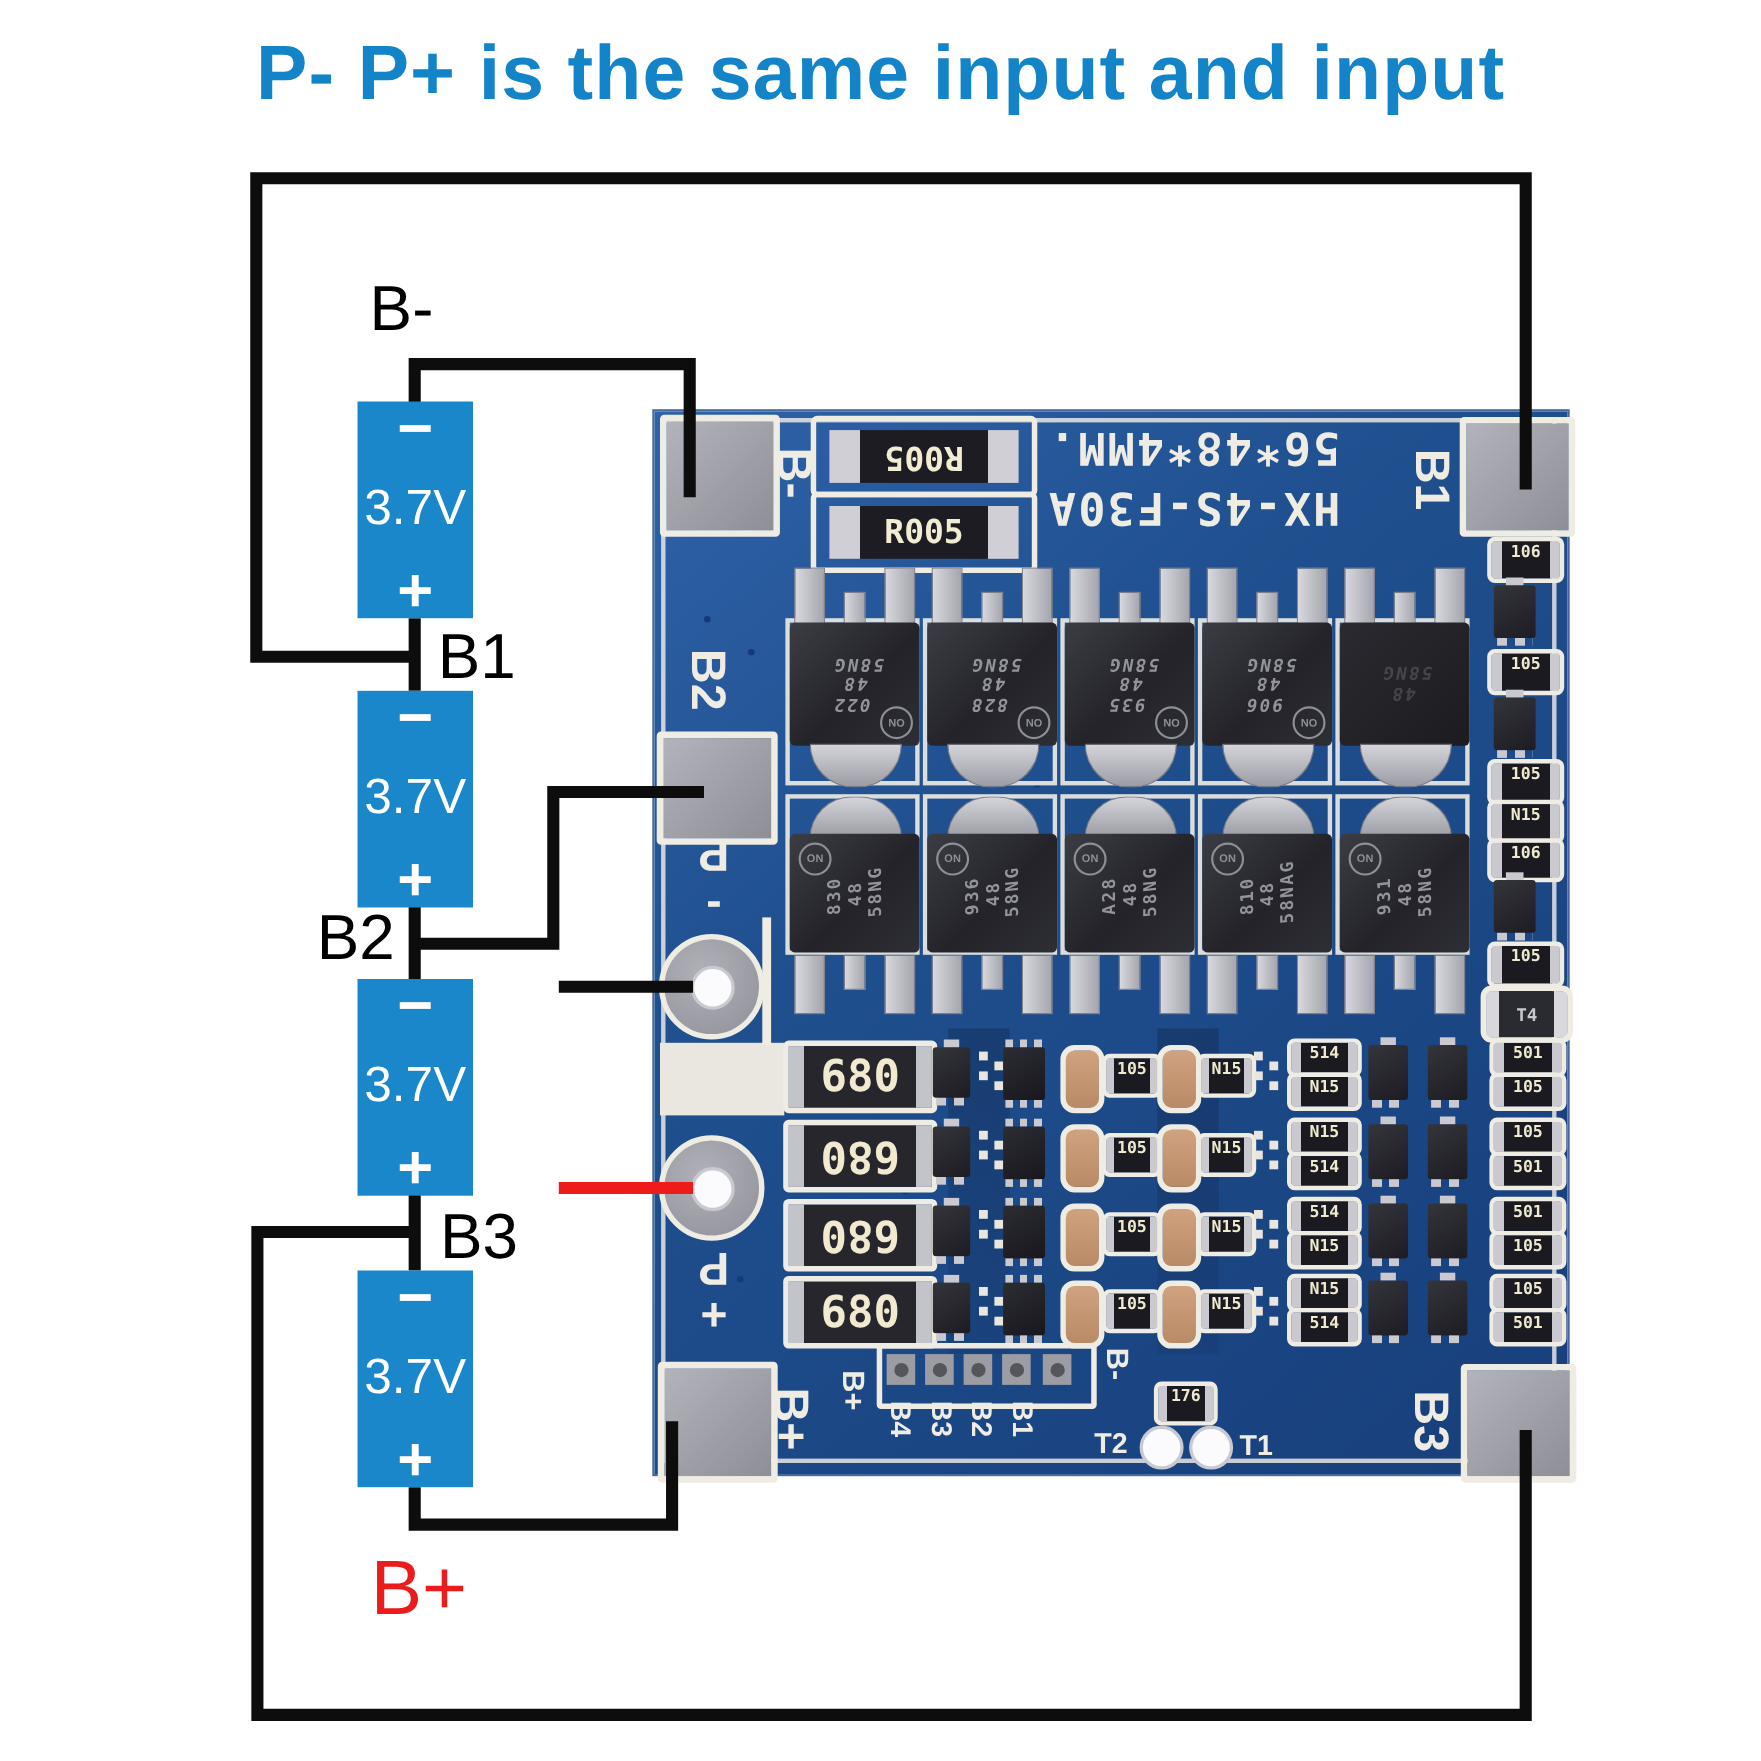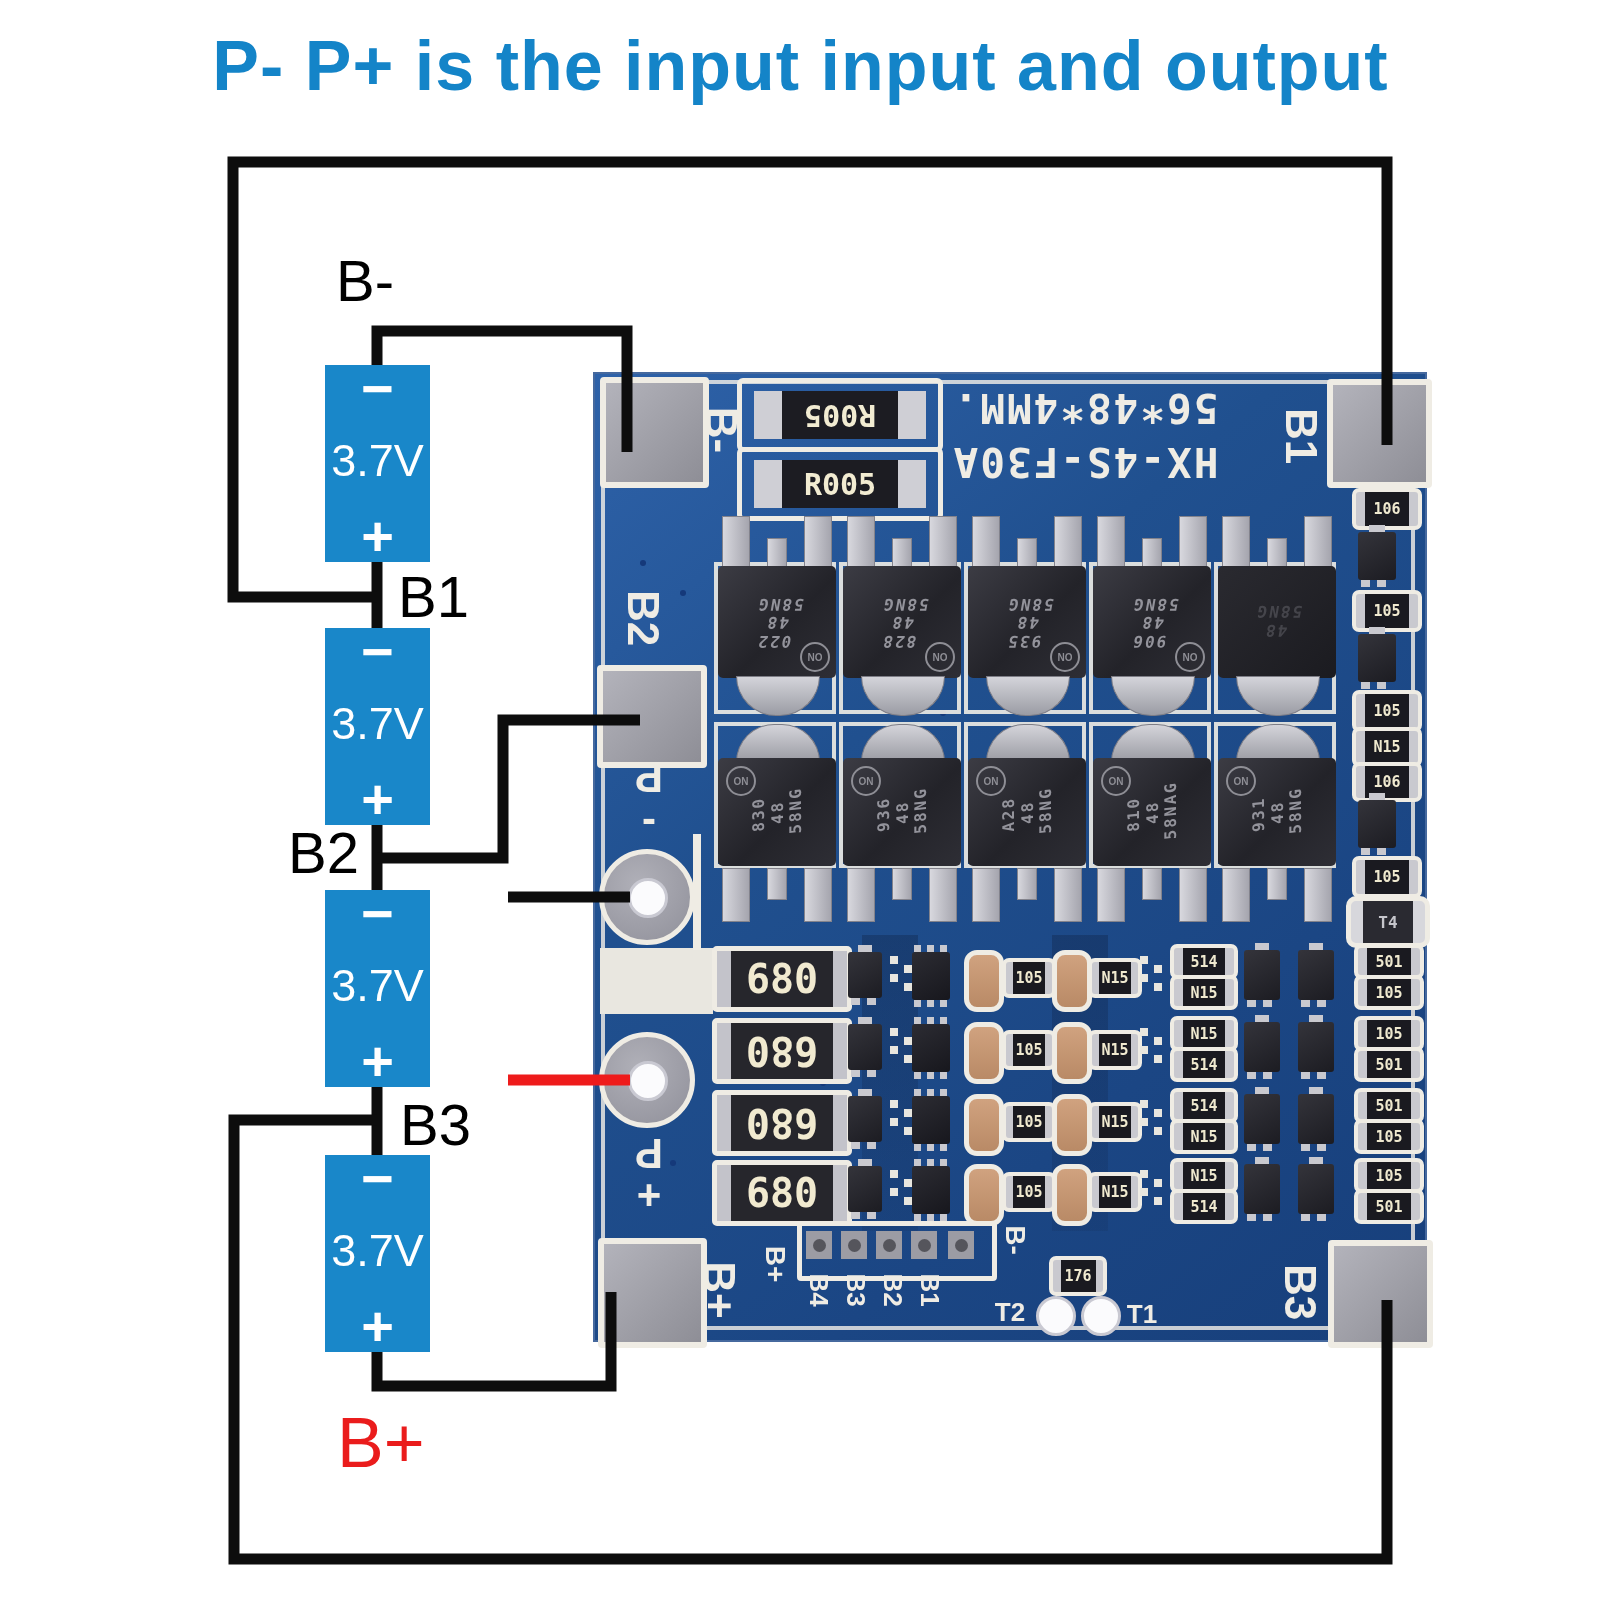--- a/index.html
+++ b/index.html
@@ -23,21 +23,21 @@
   .holeO{border-radius:50%;background:radial-gradient(circle at 40% 35%,#b0b0b8,#90909a);border:5px solid #efece4;z-index:3;}
   .holeI{border-radius:50%;background:#fbfbfd;border:3px solid #c9c9d2;z-index:3;}
   .patch{background:#e9e7e0;z-index:3;}
   .vline{background:#efece4;z-index:3;}
   .silk{color:#efece4;font-weight:700;z-index:3;display:flex;align-items:center;justify-content:center;line-height:1;}
   .rot90{transform:rotate(90deg);}
   .pvert{flex-direction:column;font-size:42px;gap:0px;}
   .flipself{transform:rotate(180deg);display:inline-block;}
   .modeltxt{display:flex;flex-direction:column;align-items:center;gap:6px;transform:rotate(180deg);color:#efece4;font-family:"DejaVu Sans Mono",monospace;font-weight:700;font-size:41px;letter-spacing:2px;z-index:3;}
   
-  .chipres{border:4px solid #efece4;border-radius:7px;background:linear-gradient(90deg,#c9c9cf 0 15%,#1a1a20 15% 85%,#c9c9cf 85%);display:flex;align-items:center;justify-content:center;z-index:3;}
+  .chipres{border:4px solid #efece4;border-radius:7px;background:linear-gradient(90deg,#c9c9cf 0 15%,#1a1a20 15% 85%,#c9c9cf 85%);display:flex;justify-content:center;z-index:3;}
   .chipres span{color:#efe9cf;font-family:"DejaVu Sans Mono",monospace;font-weight:700;font-size:15px;}
   .bigres{border:5px solid #efece4;border-radius:5px;background:linear-gradient(90deg,#c3c3ca 0 11%,#26262c 11% 89%,#c3c3ca 89%);display:flex;align-items:center;justify-content:center;z-index:3;}
   .bigres span{color:#f1ead0;font-size:40px;font-weight:700;font-family:"DejaVu Sans Mono",monospace;}
   .bigres.flip span{transform:rotate(180deg);display:inline-block;}
   .sot23{background:linear-gradient(150deg,#34343b,#1c1c22);border-radius:3px;z-index:3;}
   .sot23::before{content:"";position:absolute;left:30%;top:-7px;width:40%;height:7px;background:#c9c9cf;}
   .sot23::after{content:"";position:absolute;left:8%;bottom:-7px;width:84%;height:7px;background:repeating-linear-gradient(90deg,#c9c9cf 0 9px,transparent 9px 16px);}
   .sot363{background:linear-gradient(150deg,#2c2c33,#17171d);border-radius:3px;z-index:3;}
   .sot363::before{content:"";position:absolute;left:6%;top:-7px;width:88%;height:7px;background:repeating-linear-gradient(90deg,#c9c9cf 0 7px,transparent 7px 13px);}
   .sot363::after{content:"";position:absolute;left:6%;bottom:-7px;width:88%;height:7px;background:repeating-linear-gradient(90deg,#c9c9cf 0 7px,transparent 7px 13px);}
@@ -69,21 +69,21 @@
   .connbox{border:5px solid #efece4;border-radius:4px;z-index:3;}
   .cpad{background:#9c9ca4;z-index:3;display:flex;align-items:center;justify-content:center;}
   .cpad::after{content:"";width:13px;height:13px;border-radius:50%;background:#55555c;}
   svg.wires{z-index:5;pointer-events:none;}
 </style>
 </head>
 <body>
 
 <div id="stage">
 
-  <div class="abs title">P- P+ is the input input and output</div>
+  <div class="abs title">P- P+ is the same input and input</div>
 
   <div class="abs board"></div>
   <div class="abs board-inline" style="left:601px;top:380px;width:806px;height:942px;"></div>
   <div class="abs bdots" style="left:640px;top:560px;"></div>
   <div class="abs band" style="left:862px;top:935px;width:56px;height:296px;"></div>
   <div class="abs band" style="left:1052px;top:935px;width:56px;height:296px;"></div>
 
   <div class="abs pad" style="left:600px;top:377px;width:97px;height:99px;"></div>
   <div class="abs pad" style="left:1327px;top:379px;width:93px;height:97px;"></div>
   <div class="abs pad" style="left:598px;top:1238px;width:97px;height:98px;"></div>

